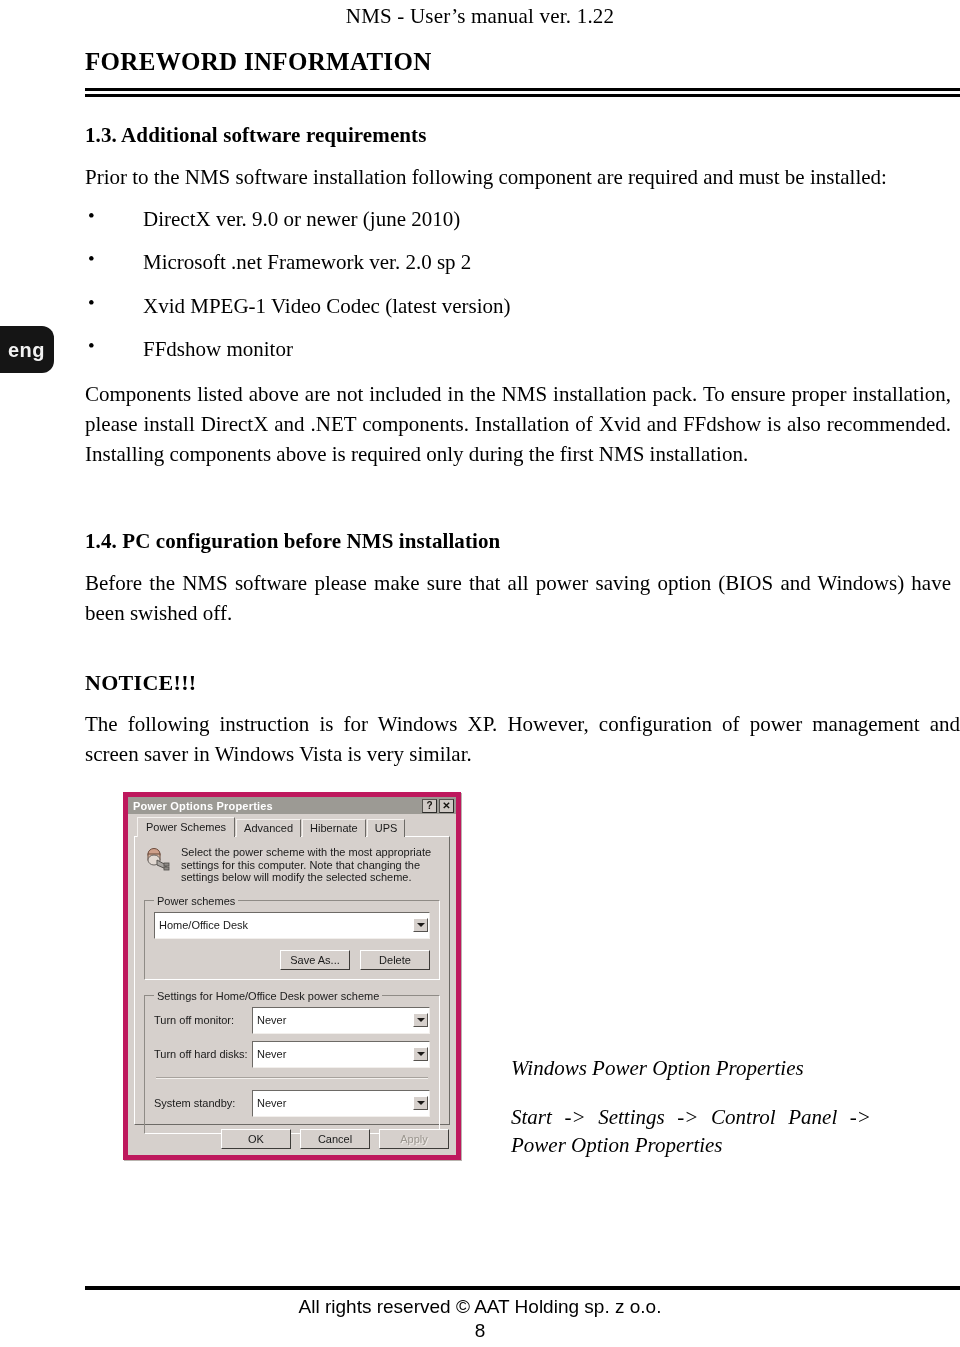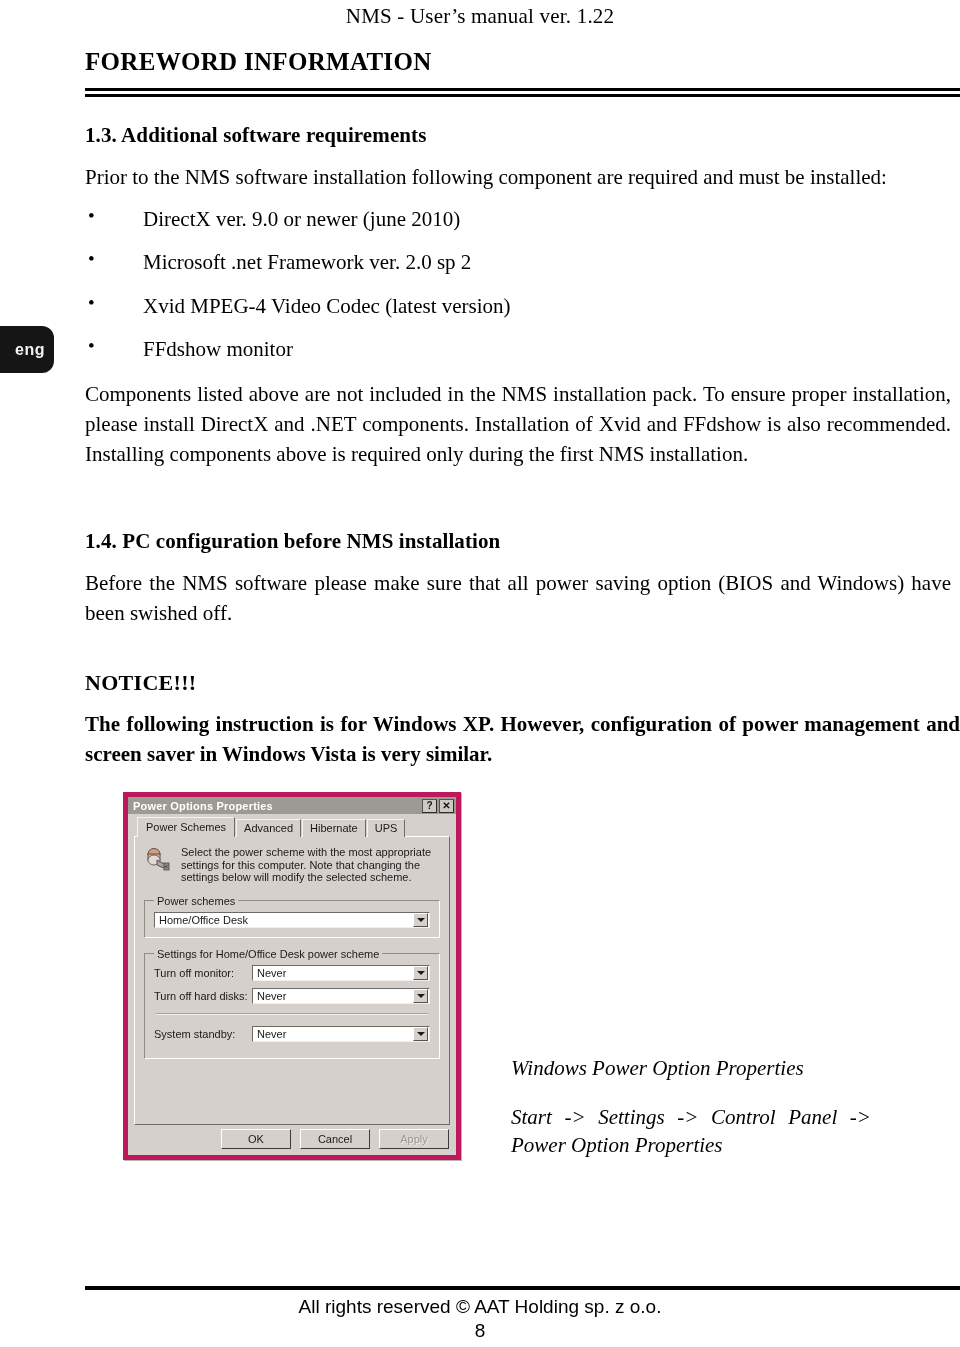--- a/index.html
+++ b/index.html
@@ -65,21 +65,21 @@
     border-radius: 12px;
     box-sizing: border-box;
   }
   .lang-tab span {
     position: absolute;
     right: 9px;
     top: 50%;
     transform: translateY(-50%);
     color: #f2f2f2;
     font-family: "Liberation Sans", sans-serif;
-    font-size: 16px;
+    font-size: 20px;
     font-weight: bold;
     letter-spacing: .5px;
   }
 
   
   .content {
     position: absolute;
     left: 85px;
     top: 123px;
     width: 875px;
@@ -121,21 +121,21 @@
   .spacer-md { height: 28px; }
 
   .notice-title {
     font-size: 22px;
     font-weight: bold;
     margin: 0 2px 14px 0;
     letter-spacing: .3px;
   }
   .notice-body {
     font-size: 21px;
-    font-weight: bold;
+    font-weight: normal;
     text-align: justify;
     line-height: 1.42;
     margin: 0;
   }
 
   
   .caption {
     position: absolute;
     font-style: italic;
     font-size: 21px;
@@ -254,21 +254,21 @@
     border-left-color: #8f8b86;
     margin: 0 0 10px 0;
     padding: 5px 9px 9px 9px;
   }
   fieldset.grp legend {
     font-size: 11px;
     padding: 0 3px;
   }
 
   .combo {
-    height: 16px;
+    height: 27px;
     background: #ffffff;
     border: 1px solid #6d6a66;
     border-right-color: #f2efec;
     border-bottom-color: #f2efec;
     display: flex;
     align-items: center;
     box-sizing: border-box;
     position: relative;
   }
   .combo .val {
@@ -388,21 +388,21 @@
 </div>
 
 <div class="content">
 
   <p class="sec-head">1.3. Additional software requirements</p>
   <p class="para">Prior to the NMS software installation following component are required and must be installed:</p>
 
   <ul class="req-list">
     <li>DirectX ver. 9.0 or newer (june 2010)</li>
     <li>Microsoft .net Framework ver. 2.0 sp 2</li>
-    <li>Xvid MPEG-4 Video Codec (latest version)</li>
+    <li>Xvid MPEG-1 Video Codec (latest version)</li>
     <li>FFdshow monitor</li>
   </ul>
 
   <p class="para justify">Components listed above are not included in the NMS installation pack. To ensure proper installation, please install DirectX and .NET components. Installation of Xvid and FFdshow is also recommended. Installing components above is required only during the first NMS installation.</p>
 
   <div class="spacer-lg"></div>
 
   <p class="sec-head">1.4. PC configuration before NMS installation</p>
   <p class="para justify">Before the NMS software please make sure that all power saving option (BIOS and Windows) have been swished off.</p>
 
@@ -447,20 +447,24 @@
       </div>
 
       <fieldset class="grp">
         <legend>Power schemes</legend>
         <div class="combo">
           <div class="val">Home/Office Desk</div>
           <div class="arrow">
               <i></i>
             </div>
         </div>
+        <div class="btn-row">
+          <div class="btn">Save As...</div>
+          <div class="btn">Delete</div>
+        </div>
       </fieldset>
 
       <fieldset class="grp">
         <legend>Settings for Home/Office Desk power scheme</legend>
 
         <div class="settings-row">
           <div class="lbl">Turn off monitor:</div>
           <div class="combo">
             <div class="val">Never</div>
             <div class="arrow">

